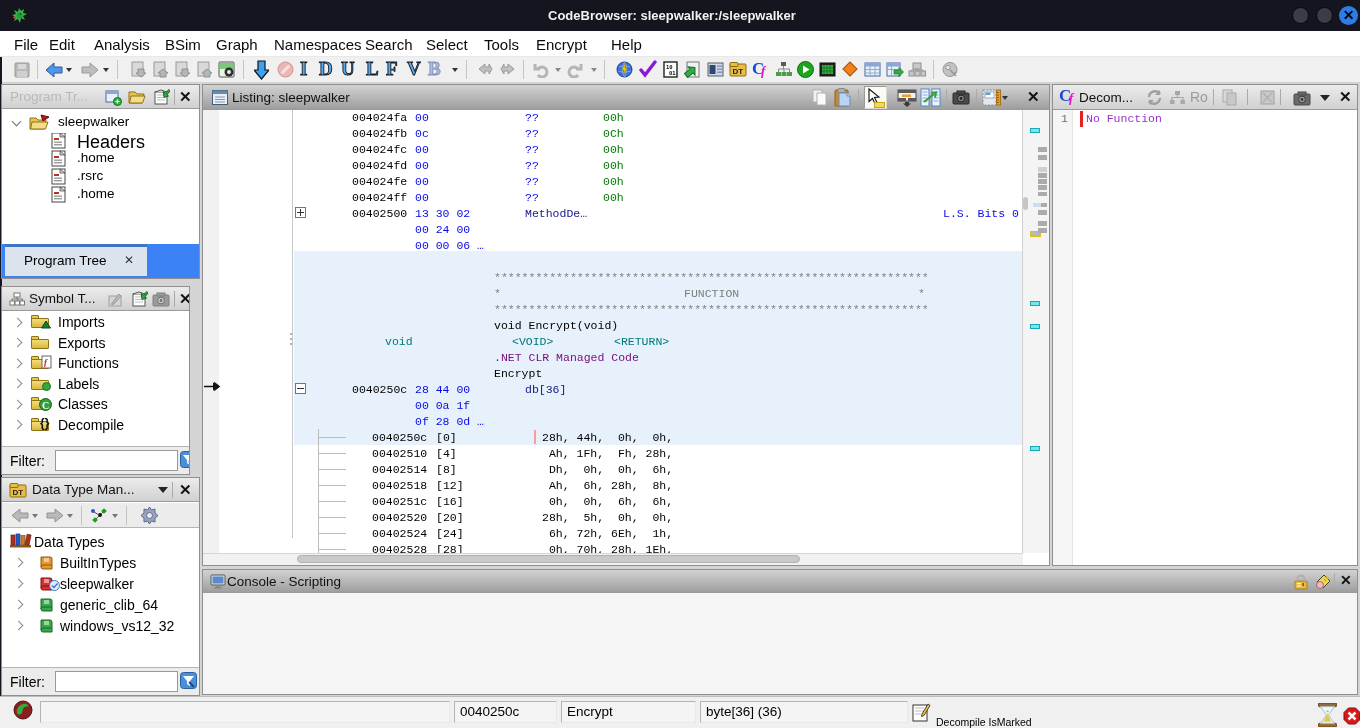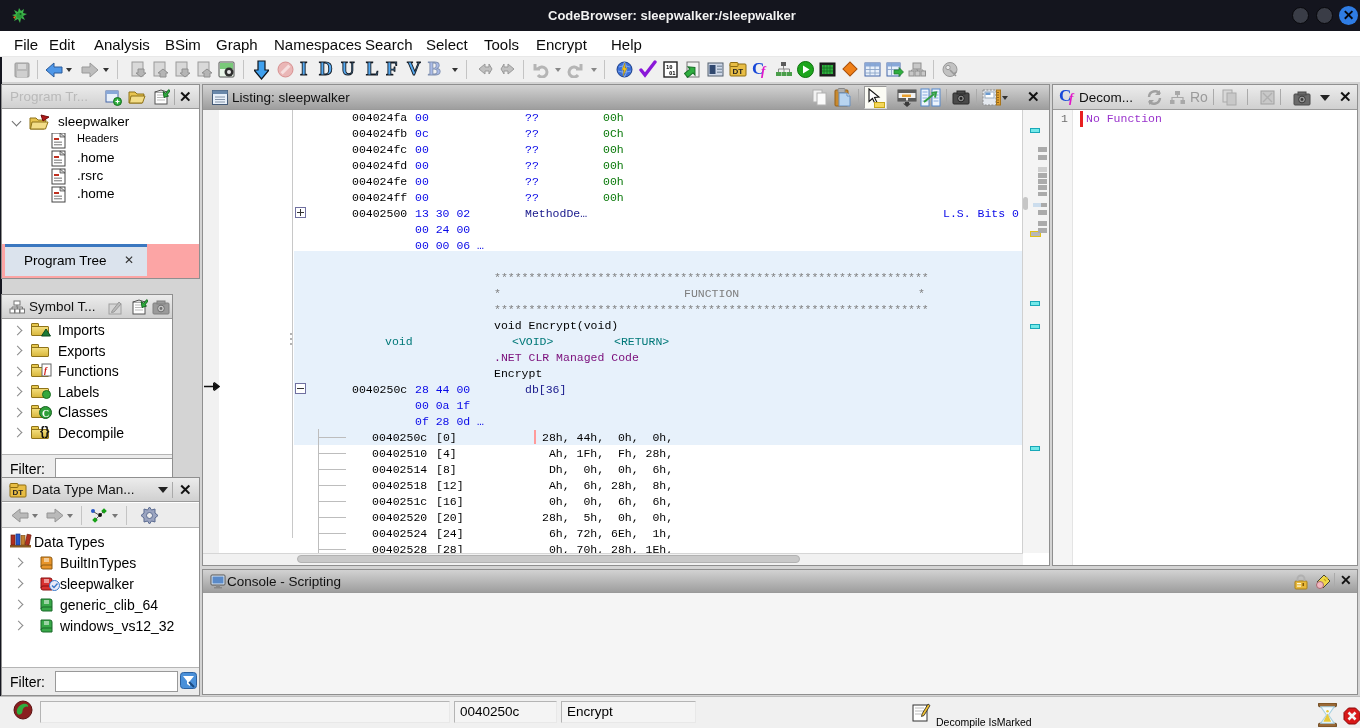--- a/index.html
+++ b/index.html
@@ -258,34 +258,34 @@
               <rect x="1" y="0" width="13" height="15" fill="#fff" stroke="#444"></rect>
               <path d="M9 0 L14 4 L9 4Z" fill="#ccc" stroke="#444" stroke-width="0.7"></path>
               <rect x="3" y="5" width="5" height="2" fill="#c03020"></rect>
               <rect x="3" y="8.5" width="8" height="1.4" fill="#999"></rect>
               <rect x="3" y="11" width="8" height="1.4" fill="#999"></rect>
             </g>
         <use href="#doc" y="18"></use>
             <use href="#doc" y="36"></use>
             <use href="#doc" y="54"></use>
       </svg>
-      <span class="treetext" style="left:75px;top:22px;font-size:11px">Headers</span>
+      <span class="treetext" style="left:75px;top:22px;font-size:18px">Headers</span>
       <span class="treetext" style="left:75px;top:40px;font-size:13.5px">.home</span>
       <span class="treetext" style="left:75px;top:58px;font-size:13.5px">.rsrc</span>
       <span class="treetext" style="left:75px;top:76px;font-size:13.5px">.home</span>
     </div>
-    <div style="position:absolute;left:0;top:159px;right:0;bottom:0;background:#fca5a5">
+    <div style="position:absolute;left:0;top:159px;right:0;bottom:0;background:#3b82f6">
       <div style="position:absolute;left:3px;top:0;width:142px;height:3px;background:#3b78c0"></div>
       <div style="position:absolute;left:3px;top:3px;width:142px;height:29px;background:#dbe3ed"></div>
       <span style="position:absolute;left:22px;top:9px;font-size:13.5px;color:#000">Program Tree</span>
       <span style="position:absolute;left:122px;top:9px;font-size:12px;color:#333">✕</span>
     </div>
   </div>
 
-  <div class="panel" style="left:2px;top:295px;width:170px;height:187px">
+  <div class="panel" style="left:2px;top:287px;width:187px;height:187px">
     <div class="phead">
       <svg class="abs" style="left:7px;top:5px" width="16" height="15" viewBox="0 0 16 15">
             <rect x="5" y="1" width="6" height="4" fill="#fff" stroke="#777"></rect>
             <rect x="1" y="9" width="4.5" height="4" fill="#fff" stroke="#777"></rect>
             <rect x="6" y="9" width="4.5" height="4" fill="#fff" stroke="#777"></rect>
             <rect x="11" y="9" width="4.5" height="4" fill="#fff" stroke="#777"></rect>
             <path d="M8 5 L8 7 M3 9 L3 7 L13.5 7 L13.5 9 M8.3 7 L8.3 9" stroke="#777" fill="none"></path>
           </svg>
       <span class="ptitle" style="left:27px">Symbol T...</span>
       <svg class="abs" style="left:105px;top:4px" width="17" height="17" viewBox="0 0 17 17">
@@ -645,20 +645,21 @@
   </div>
   </div>
   <div id="statusbar">
     <svg class="abs" style="left:13px;top:3px" width="20" height="20" viewBox="0 0 20 20">
         <circle cx="10" cy="10" r="9" fill="#8a1f1f" stroke="#5a1010"></circle>
         <path d="M4 13 C3 9 6 5 10 4 C13 3 16 5 15 7 C13 6 11 7 10 9 C9 11 10 13 8 14 C6 15 5 15 4 13Z" fill="#2fae3f"></path>
       </svg>
     <div class="sfield" style="left:40px;width:410px"></div>
     <div class="sfield" style="left:454px;width:103px">0040250c</div>
     <div class="sfield" style="left:561px;width:135px">Encrypt</div>
+    <div class="sfield" style="left:700px;width:208px">byte[36] (36)</div>
     <svg class="abs" style="left:912px;top:5px" width="19" height="20" viewBox="0 0 19 20">
         <rect x="1" y="3" width="14" height="16" fill="#fff" stroke="#333"></rect>
         <path d="M3 6 L12 6 M3 9 L12 9 M3 12 L9 12" stroke="#bbb"></path>
         <path d="M10 12 L16 2 L18 3.5 L12 13.5 L9.5 14.5Z" fill="#f0c030" stroke="#222" stroke-width="0.8"></path>
       </svg>
     <span class="abs" style="left:936px;top:19px;font-size:10.5px;color:#000">Decompile IsMarked</span>
     <svg class="abs" style="left:1317px;top:6px" width="21" height="24" viewBox="0 0 19 23">
         <rect x="1" y="0" width="17" height="3.5" rx="1" fill="#9a6a38" stroke="#6a4418"></rect>
         <rect x="1" y="19.5" width="17" height="3.5" rx="1" fill="#9a6a38" stroke="#6a4418"></rect>
         <path d="M3 3.5 L16 3.5 L10.5 11.5 L16 19.5 L3 19.5 L8.5 11.5Z" fill="#f4fbff" stroke="#a8d0e0"></path>

